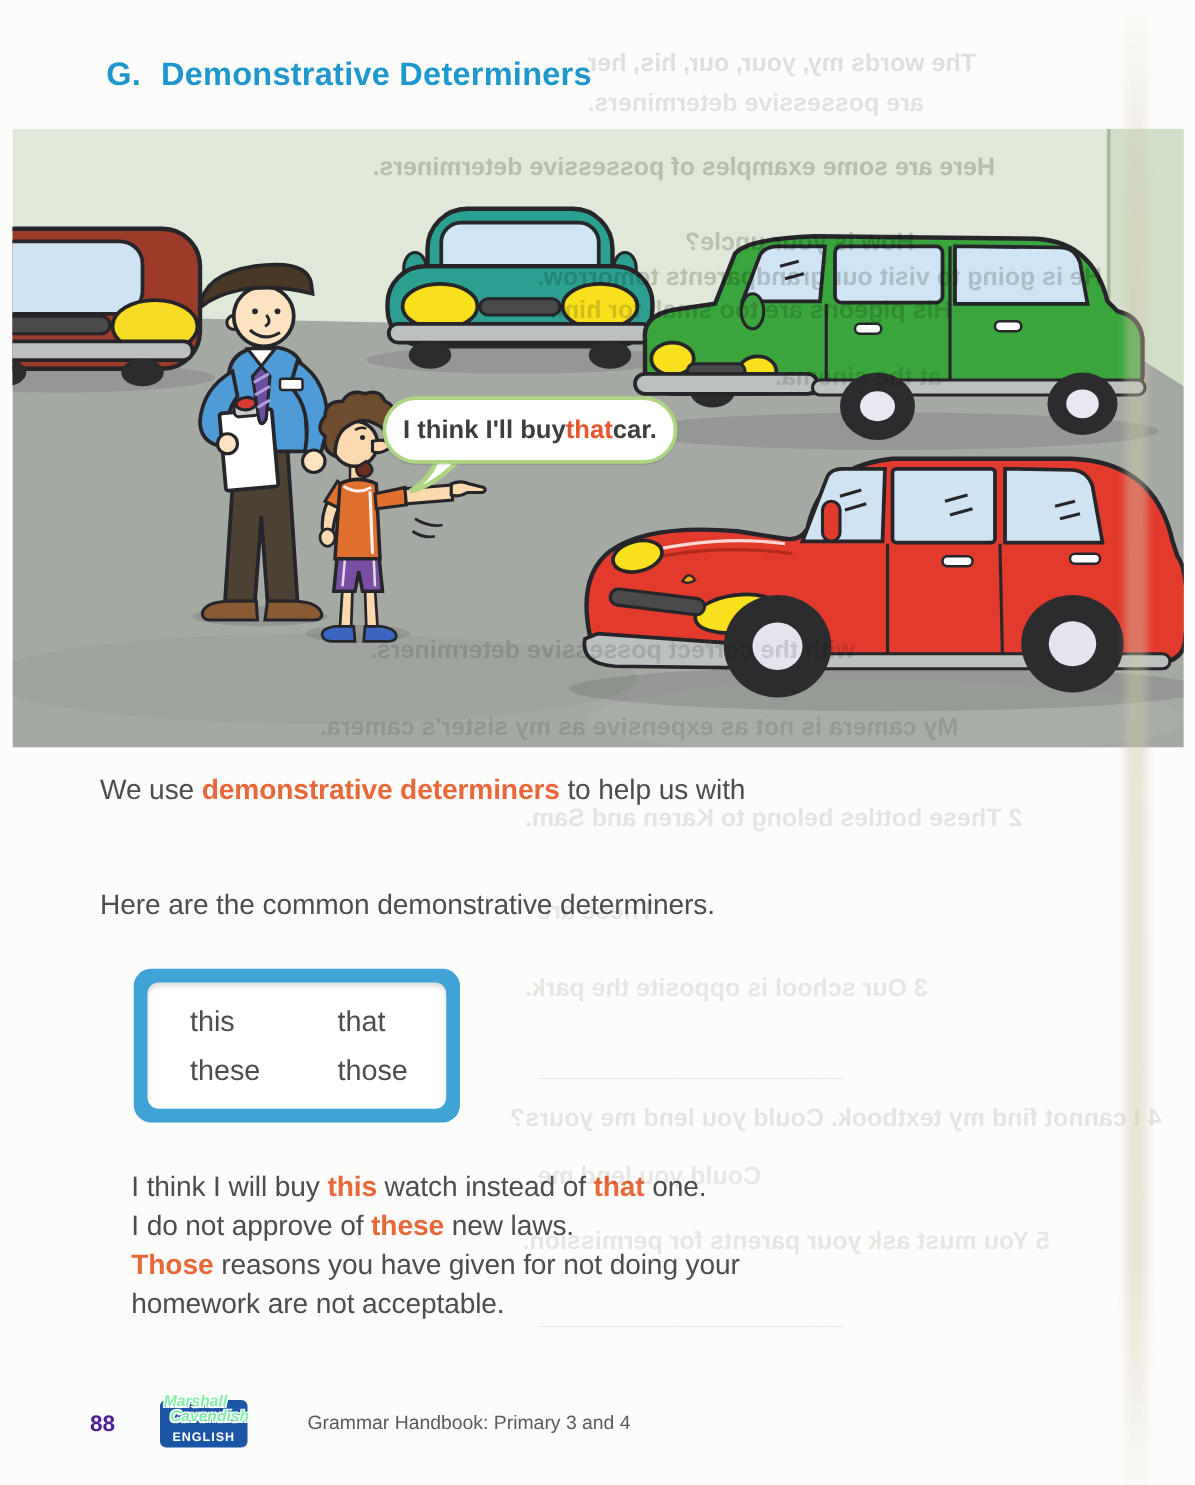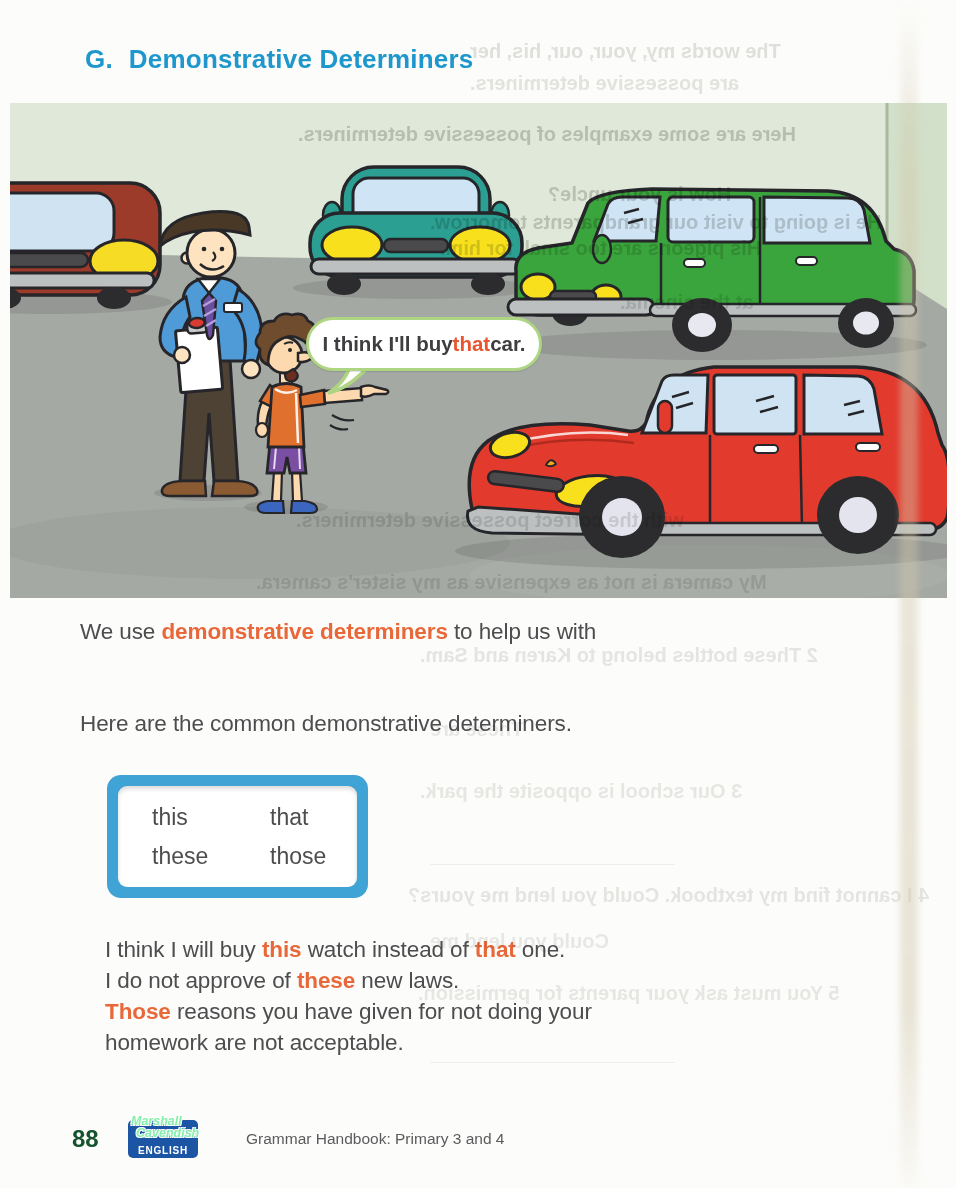--- a/index.html
+++ b/index.html
@@ -22,21 +22,21 @@
   .line{display:block;}
   
   .det-box{position:absolute;left:107px;top:775px;width:261px;height:123px;background:#3fa3d5;
            border-radius:14px;padding:11px;box-sizing:border-box;}
   .det-grid{background:#fff;border-radius:9px;width:100%;height:100%;box-sizing:border-box;
             display:grid;grid-template-columns:118px 1fr;row-gap:12px;align-content:center;
             padding-left:34px;font-size:23px;color:#4d4d4f;
             box-shadow:inset 0 3px 4px rgba(0,0,0,.14);}
   
   .footer{position:absolute;left:72px;top:1120px;display:flex;align-items:center;z-index:4;}
-  .pagenum{font-size:24px;font-weight:bold;color:#14532d;width:56px;}
+  .pagenum{font-size:18px;font-weight:bold;color:#4c1d95;width:56px;}
   .logo{position:relative;width:70px;height:38px;background:#1c55a4;border-radius:5px;
         margin-right:15px;flex:0 0 auto;}
   .logo-l1,.logo-l2{position:absolute;color:#86efac;font-weight:bold;font-style:italic;
         font-size:12.5px;line-height:12px;white-space:nowrap;
         text-shadow:-1px -1px 0 #fff,1px -1px 0 #fff,-1px 1px 0 #fff,1px 1px 0 #fff;}
   .logo-l1{top:-5px;left:3px;}
   .logo-l2{top:7px;left:8px;}
   .logo-l3{position:absolute;bottom:2px;width:100%;text-align:center;color:#fff;
         font-size:10px;font-weight:bold;letter-spacing:.8px;}
   .book-title{font-size:15.5px;color:#5b5b5d;margin-left:33px;}

